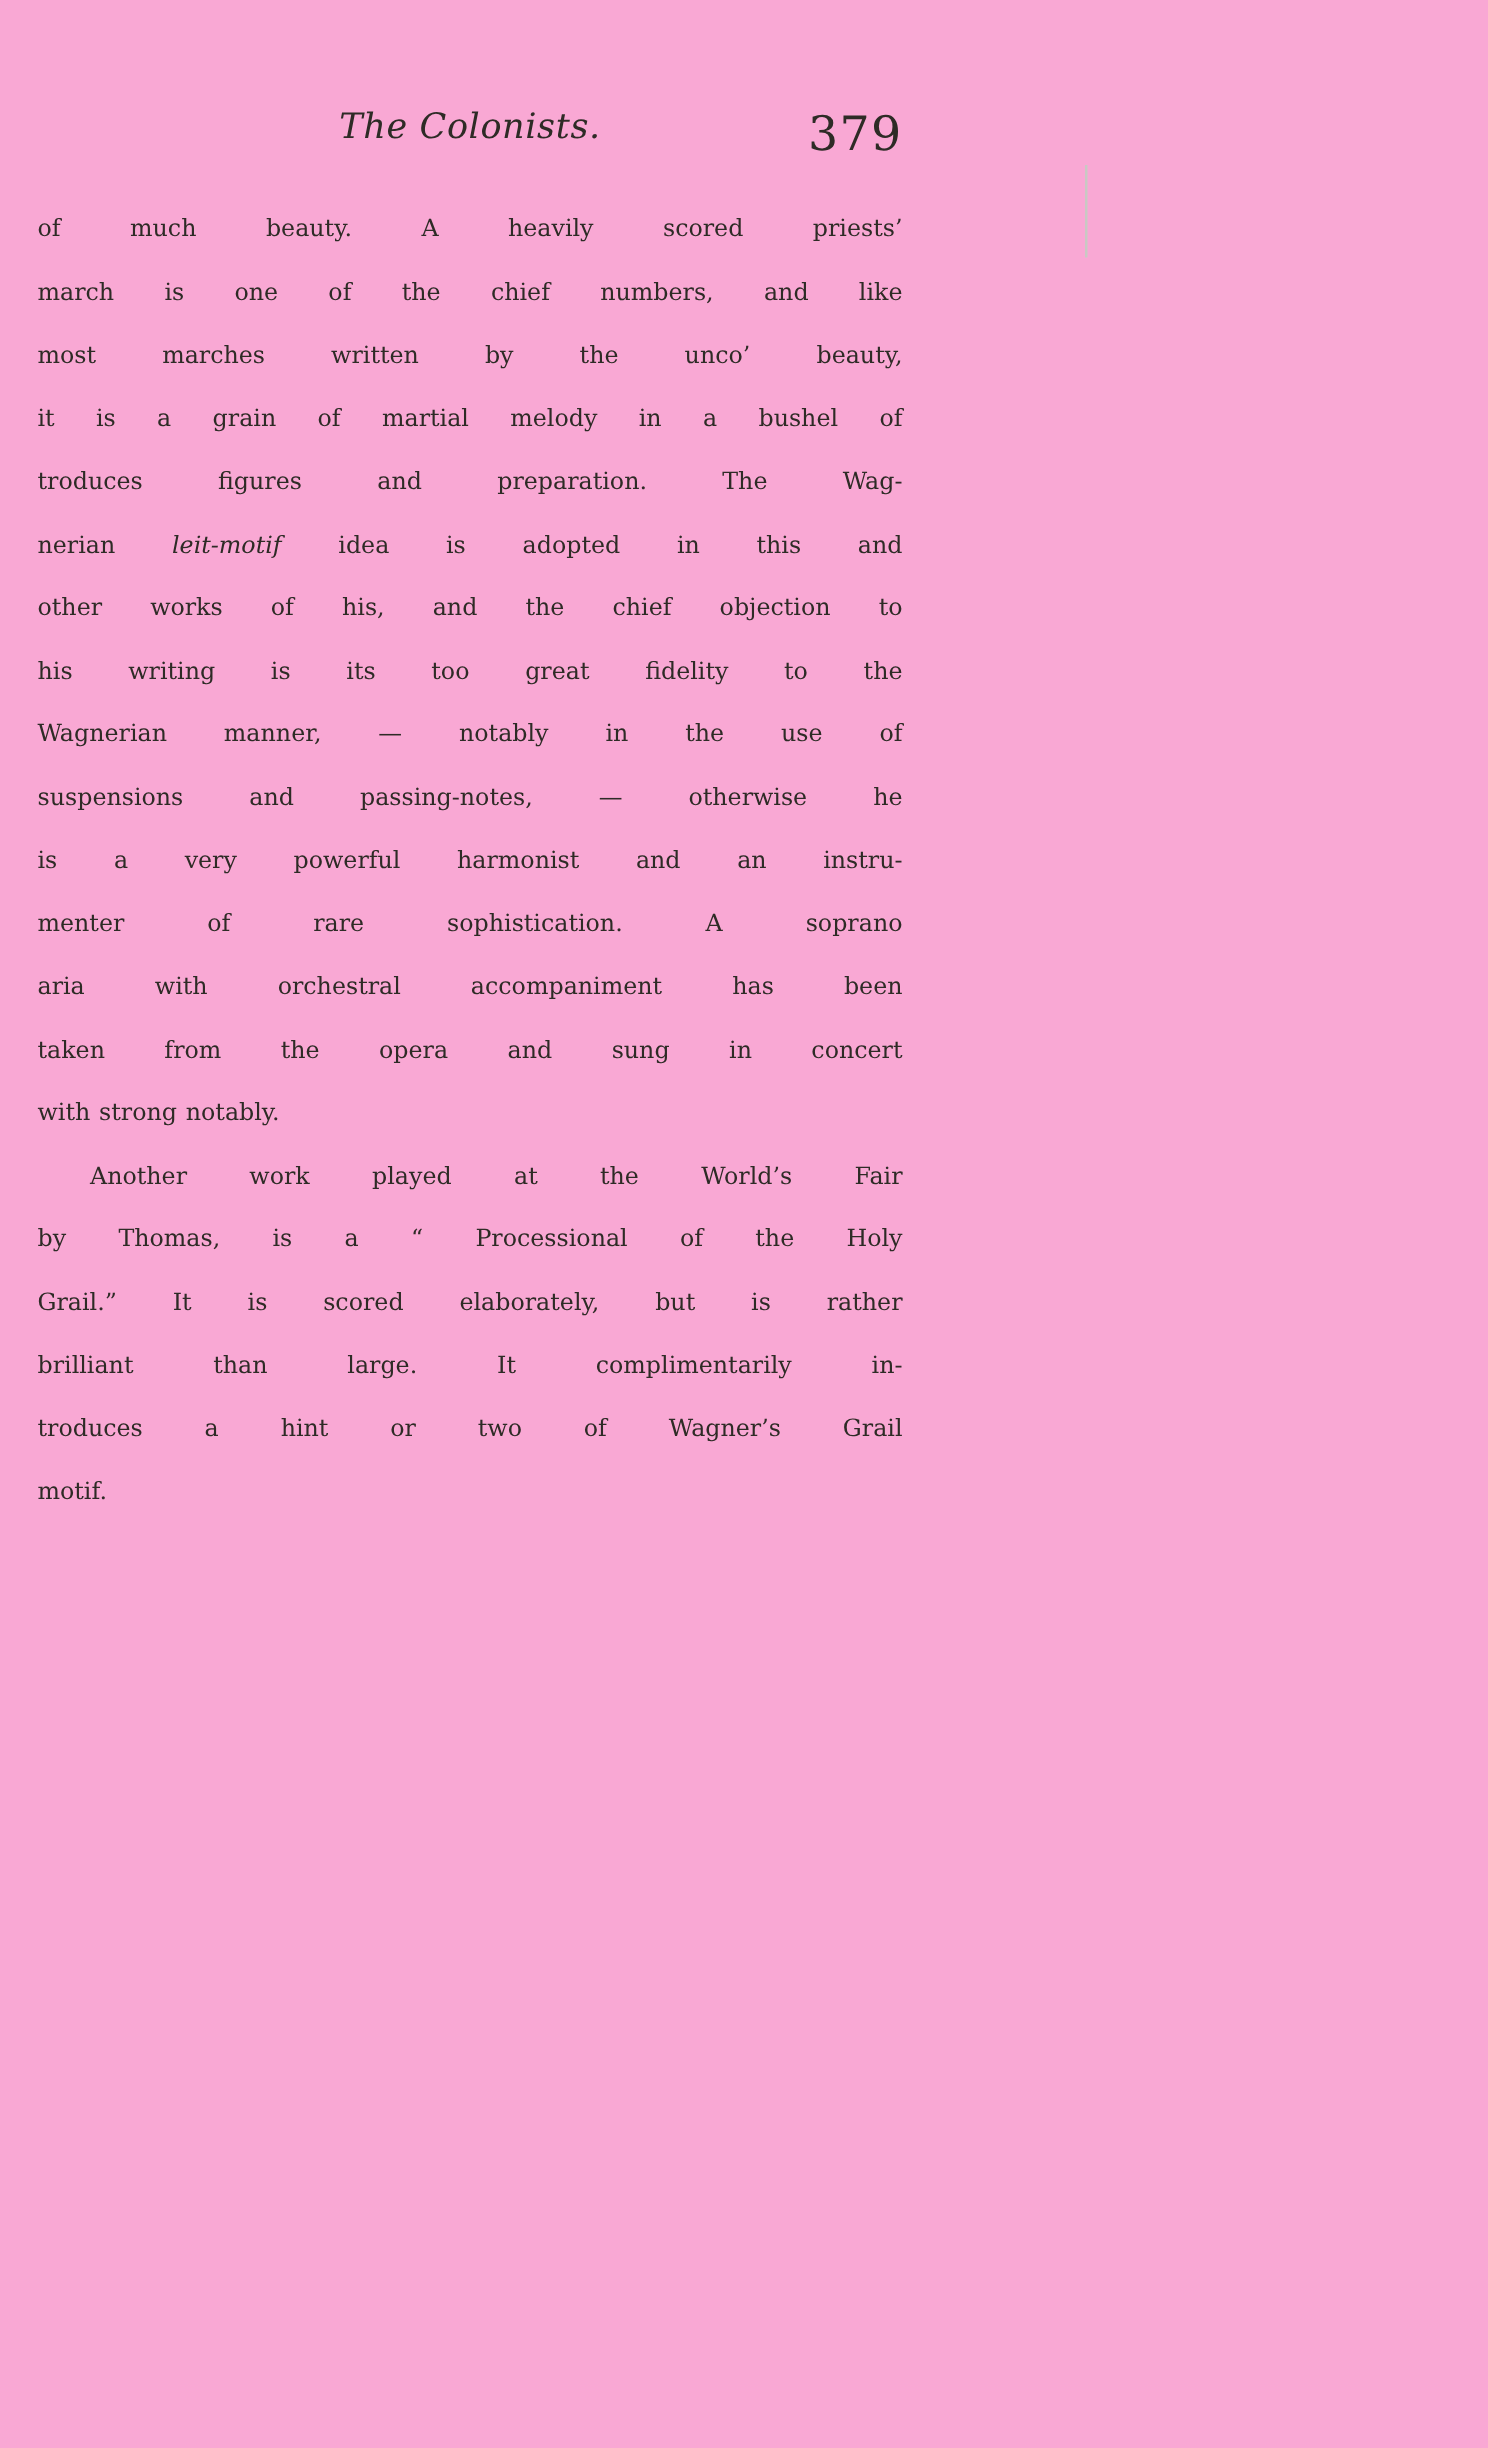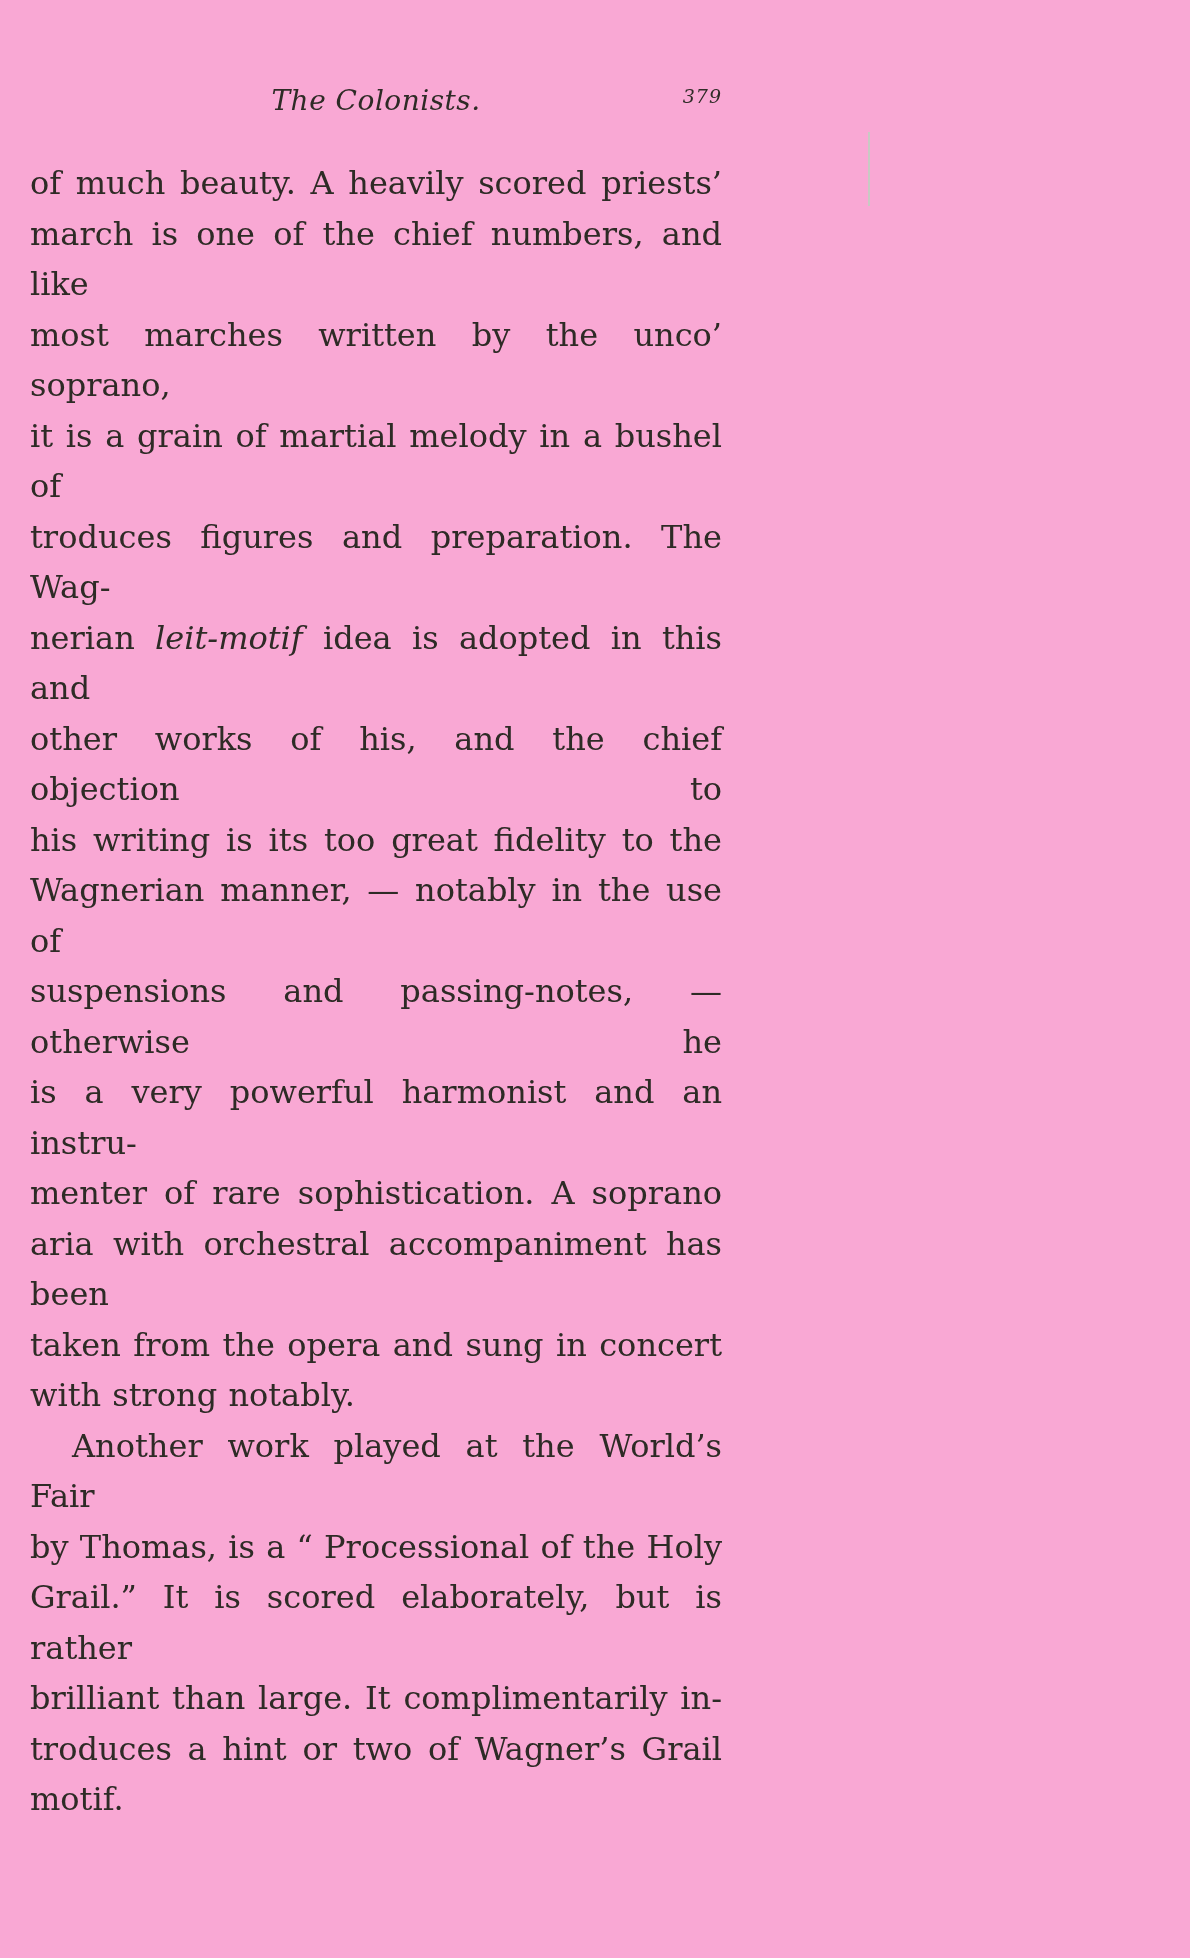--- a/index.html
+++ b/index.html
@@ -28,27 +28,26 @@
     left: 0; right: 0;
     text-align: center;
     font-style: italic;
     font-size: 28px;
     letter-spacing: 0.5px;
   }
   .page-number {
     position: absolute;
     right: 0;
     top: 1px;
-    font-size: 19px;
+    font-size: 38px;
     letter-spacing: 1px;
-    font-style: italic;
   }
   .paragraph { margin: 0; padding: 0; }
   .line {
-    font-size: 32px;
+    font-size: 19px;
     line-height: 50.5px;
     text-align: justify;
     text-align-last: justify;
     word-spacing: 1px;
   }
   .line.last { text-align-last: left; }
   .line.indent { text-indent: 42px; }
   .italic { font-style: italic; }
   .scan-mark {
     position: absolute;
@@ -68,21 +67,21 @@
   <div class="content">
 
     <div class="page-header">
       <span class="running-title">The Colonists.</span>
       <span class="page-number">379</span>
     </div>
 
     <div class="paragraph">
       <div class="line">of much beauty.  A heavily scored priests’</div>
       <div class="line">march is one of the chief numbers, and like</div>
-      <div class="line">most marches written by the unco’ soprano,</div>
+      <div class="line">most marches written by the unco’ beauty,</div>
       <div class="line">it is a grain of martial melody in a bushel of</div>
       <div class="line">troduces figures and preparation.  The Wag-</div>
       <div class="line"><span>nerian </span><span class="italic">leit-motif</span><span> idea is adopted in this and</span></div>
       <div class="line">other works of his, and the chief objection to</div>
       <div class="line">his writing is its too great fidelity to the</div>
       <div class="line">Wagnerian manner, — notably in the use of</div>
       <div class="line">suspensions and passing-notes, — otherwise he</div>
       <div class="line">is a very powerful harmonist and an instru-</div>
       <div class="line">menter of rare sophistication.  A soprano</div>
       <div class="line">aria with orchestral accompaniment has been</div>

